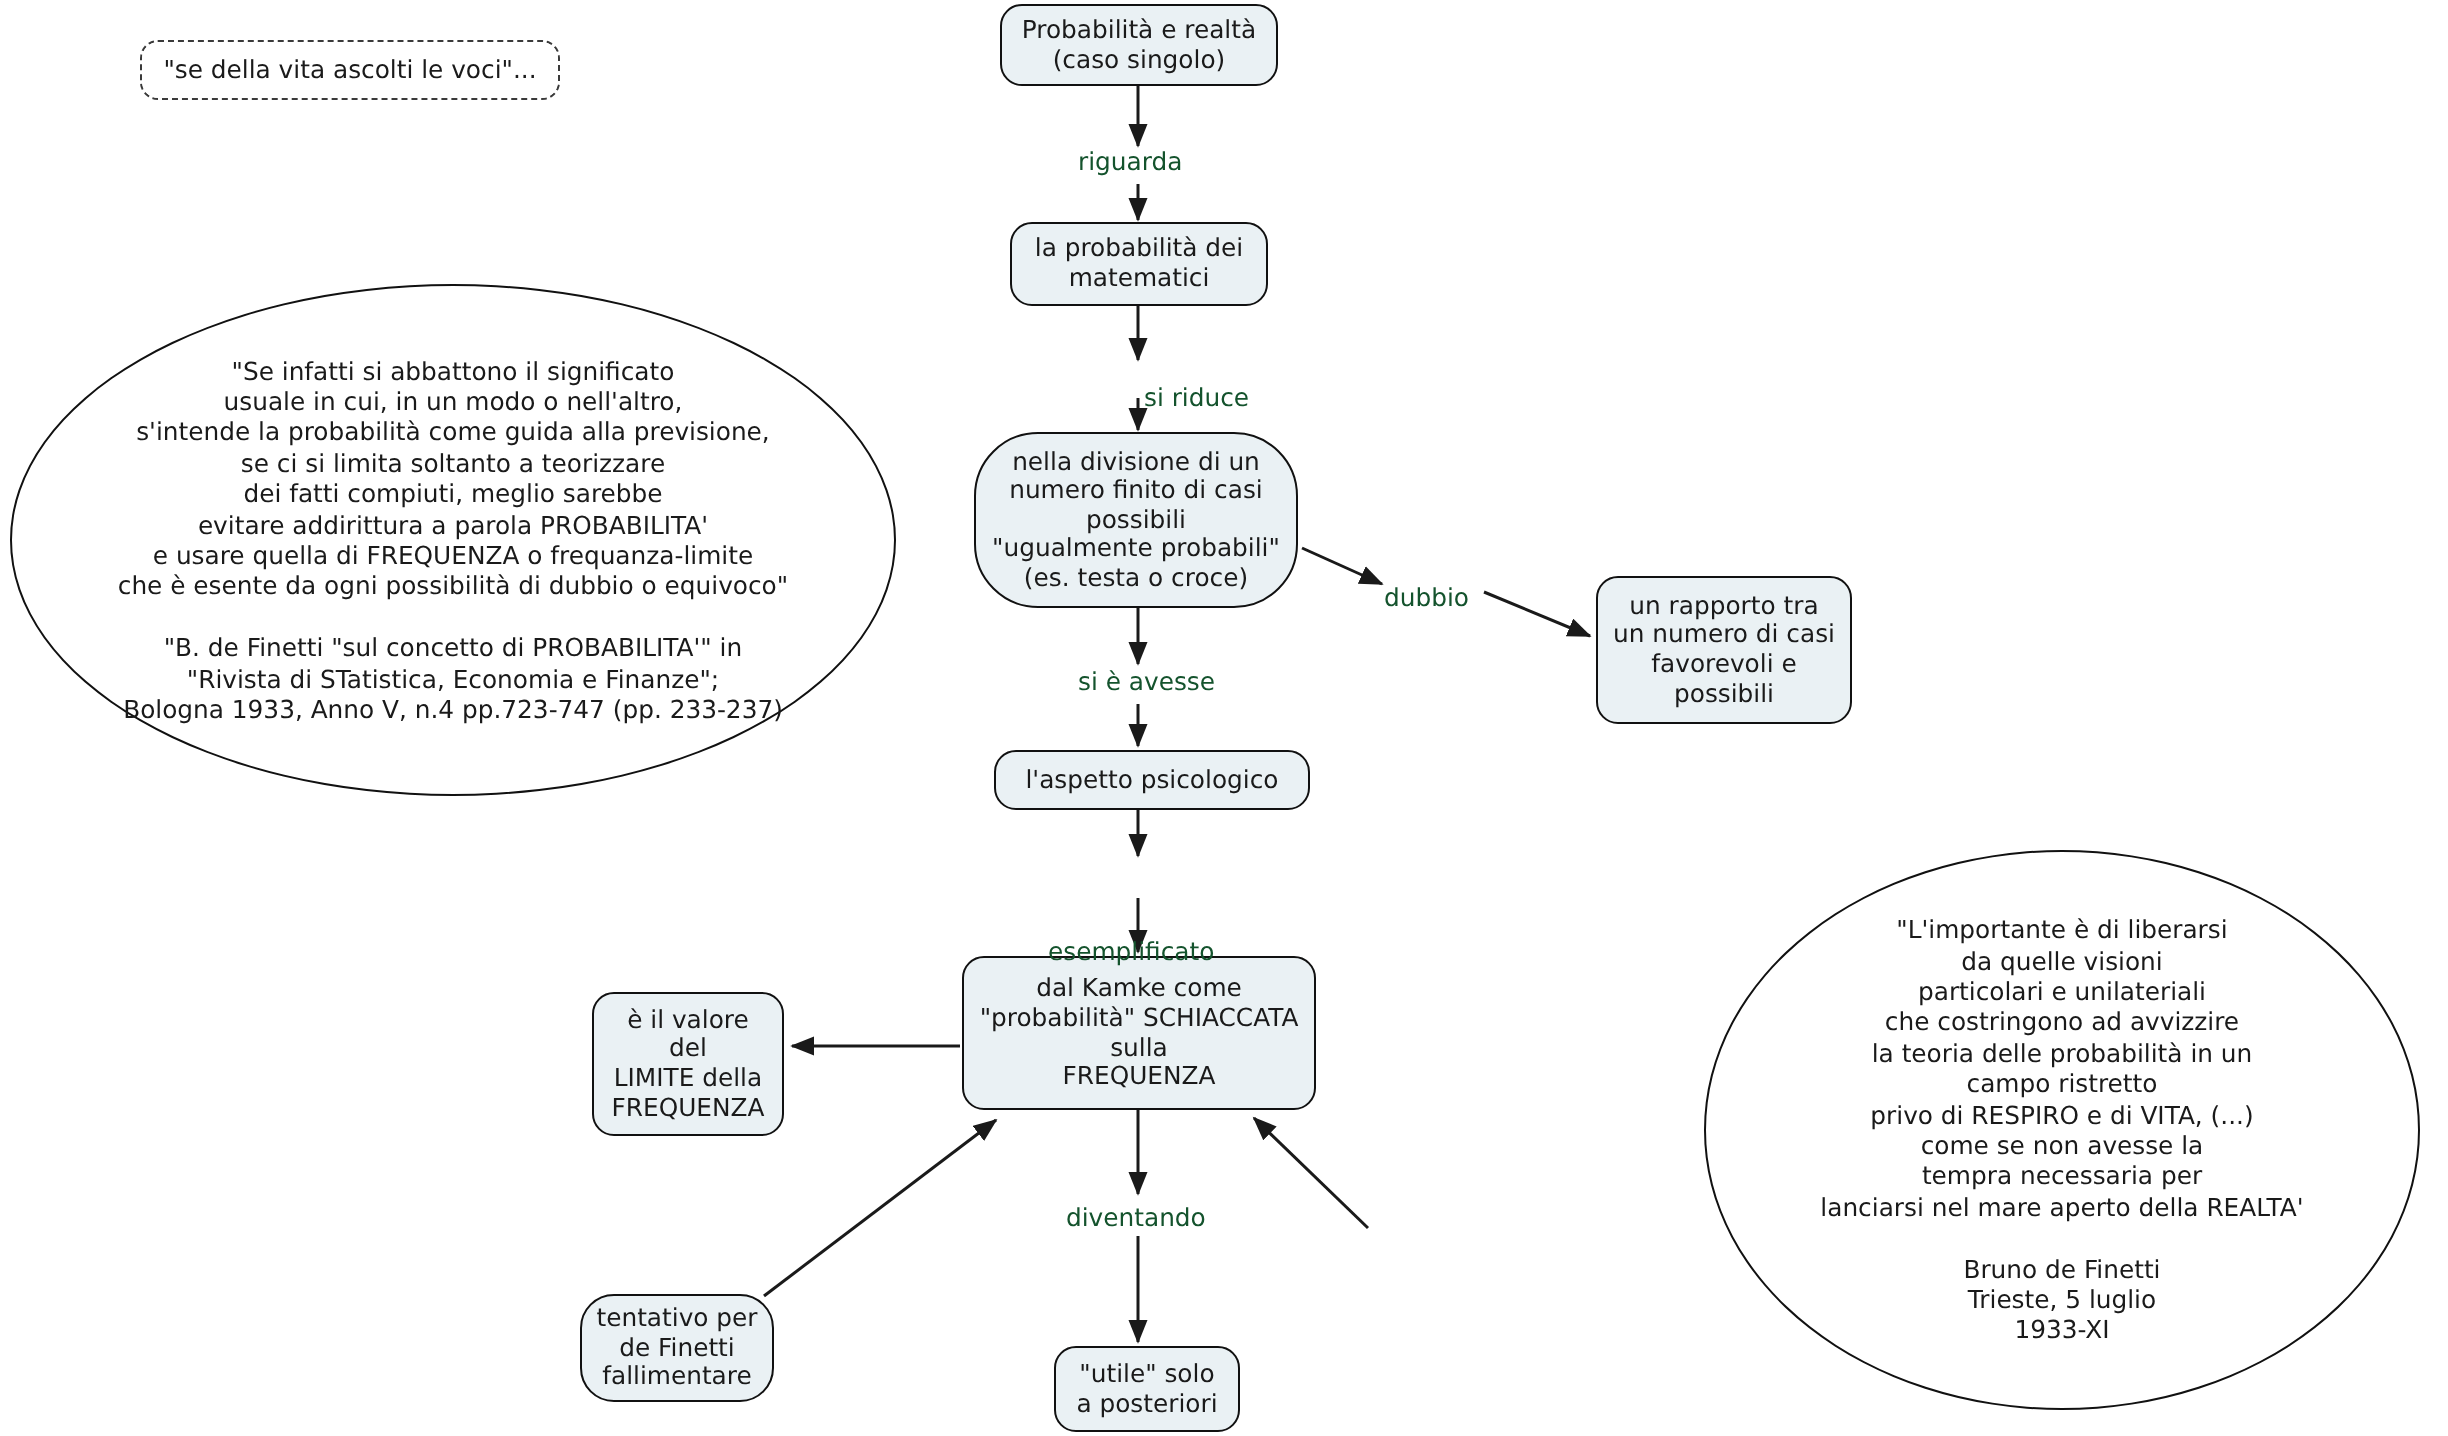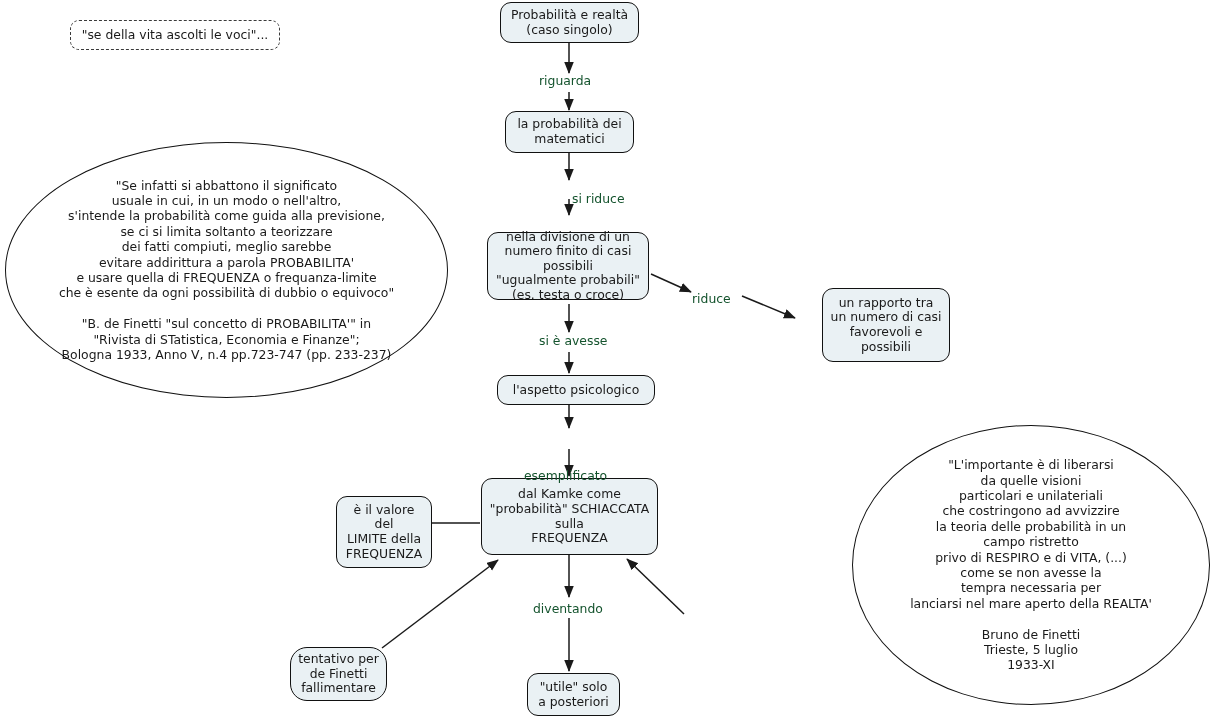--- a/index.html
+++ b/index.html
@@ -112,54 +112,54 @@
   </svg>
 
   <div class="node dashed" style="left:70px; top:20px; width:210px; height:30px; border-radius:9px;">"se della vita ascolti le voci"...</div>
 
   <div class="node" style="left:505px; top:111px; width:129px; height:42px;">la probabilità dei
 matematici</div>
 
   <div class="node" style="left:500px; top:2px; width:139px; height:41px;">Probabilità e realtà
 (caso singolo)</div>
 
-  <div class="node" style="left:487px; top:232px; width:162px; height:68px;">nella divisione di un
+  <div class="node" style="left:487px; top:216px; width:162px; height:88px;border-radius:32px;">nella divisione di un
 numero finito di casi
 possibili
 "ugualmente probabili"
 (es. testa o croce)</div>
 
-  <div class="node" style="left:822px; top:288px; width:128px; height:74px;">un rapporto tra
+  <div class="node" style="left:798px; top:288px; width:128px; height:74px;">un rapporto tra
 un numero di casi
 favorevoli e
 possibili</div>
 
   <div class="node" style="left:497px; top:375px; width:158px; height:30px;">l'aspetto psicologico</div>
 
   <div class="node" style="left:481px; top:478px; width:177px; height:77px;">dal Kamke come
 "probabilità" SCHIACCATA
 sulla
 FREQUENZA</div>
 
-  <div class="node" style="left:296px; top:496px; width:96px; height:72px;margin-left:40px;">è il valore
+  <div class="node" style="left:296px; top:496px; width:96px; height:72px;">è il valore
 del
 LIMITE  della
 FREQUENZA</div>
 
   <div class="node" style="left:290px; top:647px; width:97px; height:54px;border-radius:17px;">tentativo per
 de Finetti
 fallimentare</div>
 
   <div class="node" style="left:527px; top:673px; width:93px; height:43px;">"utile" solo
 a posteriori</div>
 
 
   <div class="edge-label" style="left:539px; top:74px;">riguarda</div>
   <div class="edge-label" style="left:538px; top:192px;margin-left:34px;">si riduce</div>
-  <div class="edge-label" style="left:692px; top:292px;">riduce</div>
+  <div class="edge-label" style="left:692px; top:292px;">dubbio</div>
   <div class="edge-label" style="left:539px; top:334px;">si è avesse</div>
   <div class="edge-label" style="left:524px; top:432px;margin-top:37px;">esemplificato</div>
   <div class="edge-label" style="left:533px; top:602px;">diventando</div>
 
   <div class="ellipse" style="left:5px; top:142px; width:443px; height:256px;">"Se infatti si abbattono il significato
 usuale in cui, in un modo o nell'altro,
 s'intende la probabilità come guida alla previsione,
 se ci si limita soltanto a teorizzare
 dei fatti compiuti, meglio sarebbe
 evitare addirittura a parola PROBABILITA'

